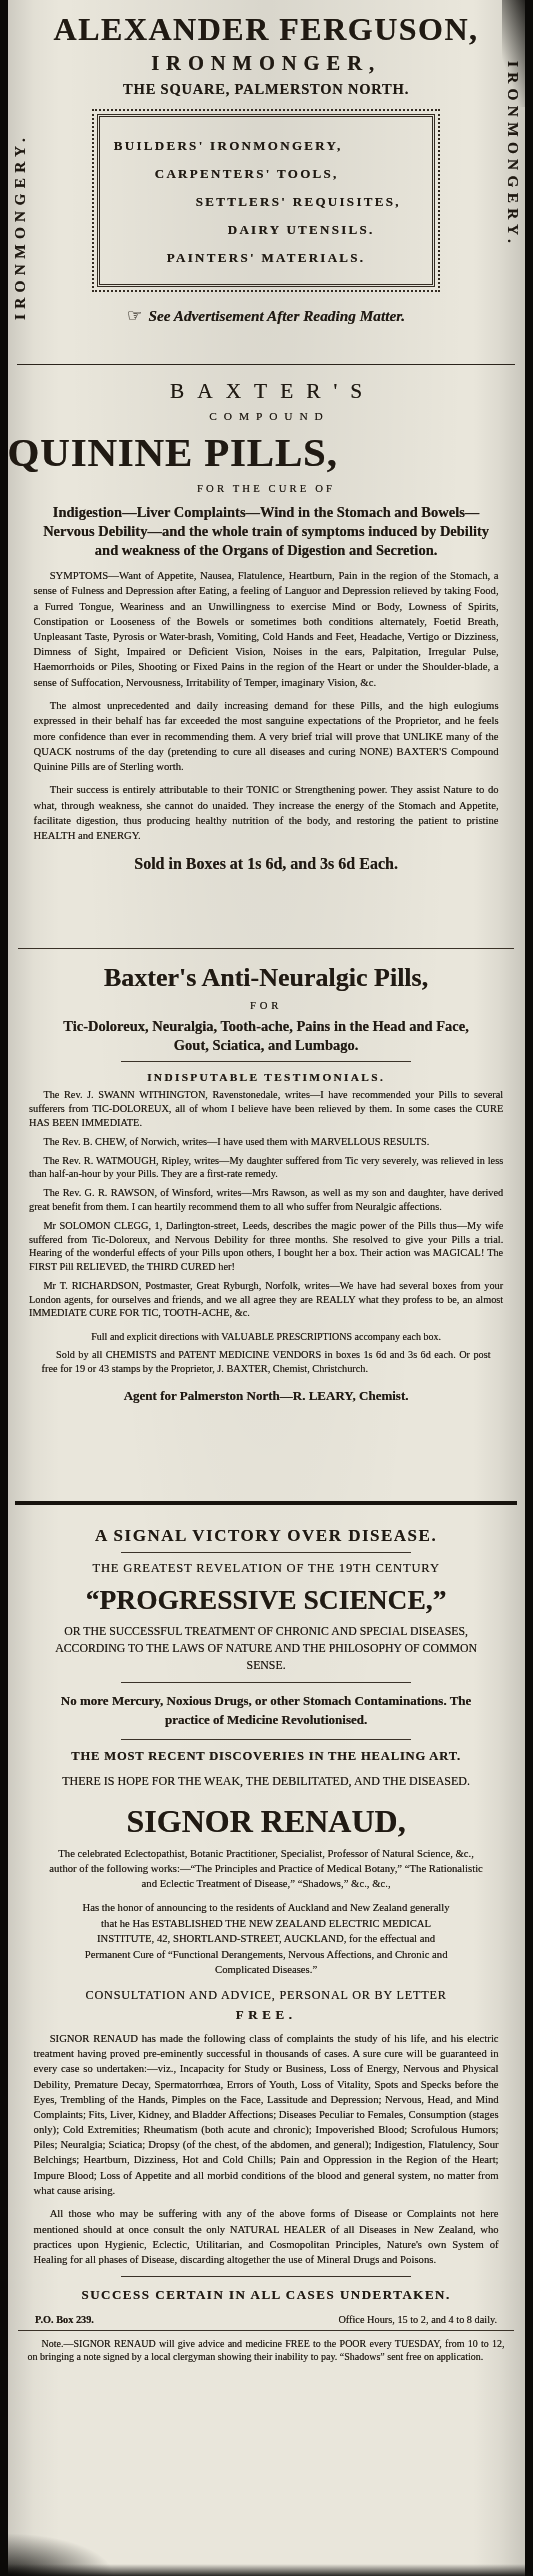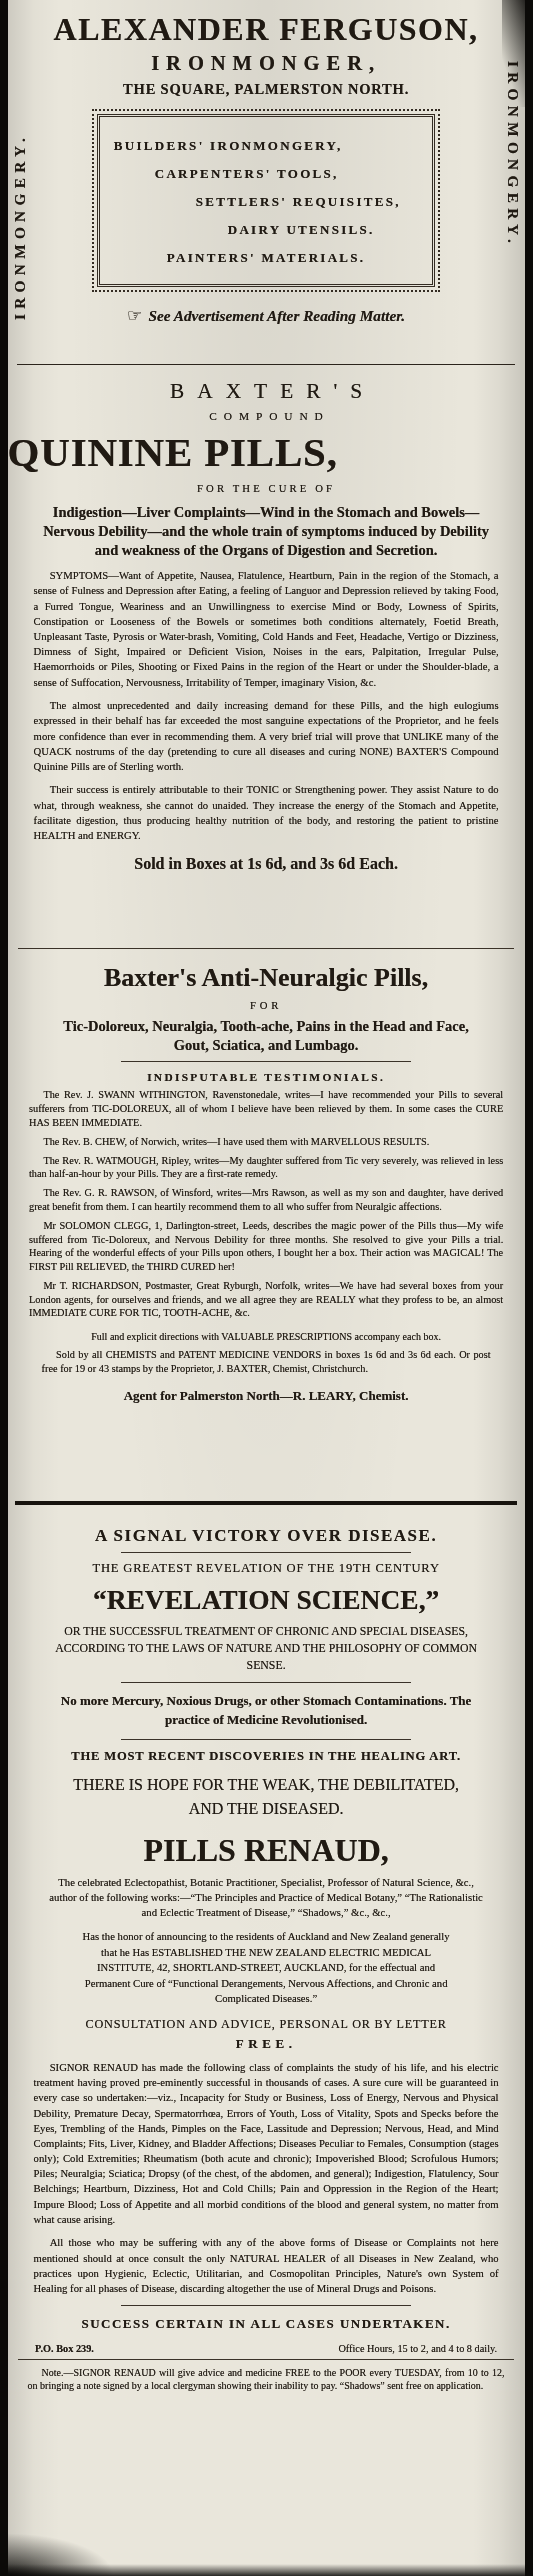--- a/index.html
+++ b/index.html
@@ -71,21 +71,21 @@
   .an-agent { margin: 12.2px 0 7.6px; font-size: 13px; font-weight: bold; text-align: center; }
 
   
   #renaud { min-height: 1083px; padding-top: 13.7px; }
   .r-h1   { font-size: 17px; font-weight: bold; letter-spacing: 1.5px; text-align: center; margin: 4.6px 7.6px; }
   .r-h2   { font-size: 12.6px; letter-spacing: 0.8px; text-align: center; margin: 7.6px; }
   .r-sci  { font-size: 27.5px; font-weight: bold; text-align: center; margin: 7.6px; }
   .r-or   { font-size: 11.8px; line-height: 1.45; text-align: center; margin: 7.6px 43px; }
   .r-merc { font-size: 13px; font-weight: bold; line-height: 1.45; text-align: center; margin: 9.2px 38px; }
   .r-most { font-size: 12.6px; font-weight: bold; letter-spacing: 0.8px; text-align: center; margin: 9.2px; }
-  .r-hope { font-size: 16px; line-height: 1.45; text-align: center; margin: 7.6px 53px; }
+  .r-hope { font-size: 12px; line-height: 1.45; text-align: center; margin: 7.6px 53px; }
   .r-name { font-size: 32px; font-weight: bold; text-align: center; margin: 12.2px 0 6.1px; }
   .r-cred { font-size: 10.7px; line-height: 1.4; text-align: center; margin: 4.6px 41px; }
   .r-ann  { font-size: 10.7px; line-height: 1.45; text-align: center; margin: 9.2px 70px; }
   .r-con1 { font-size: 12.2px; letter-spacing: 0.8px; text-align: center; margin-top: 10.7px; }
   .r-con2 { font-size: 13px; font-weight: bold; letter-spacing: 4.6px; text-align: center; margin: 3.1px 0 7.6px; }
   .r-succ { font-size: 13px; font-weight: bold; letter-spacing: 1.5px; text-align: center; margin: 10.7px; }
   .r-suff { font-size: 11.4px; letter-spacing: 0.8px; line-height: 1.55; text-align: center; margin: 6.1px 49px; }
   .r-row  { display: flex; justify-content: space-between; align-items: baseline; margin: 9.2px 27.5px 4.6px; font-size: 10.3px; }
   .r-row .po { font-weight: bold; }
   .r-note { font-size: 10px; line-height: 1.35; text-align: justify; text-indent: 1.4em; margin: 6.1px 20px 0; }
@@ -148,28 +148,28 @@
       <p class="an-sold">Sold by all CHEMISTS and PATENT MEDICINE VENDORS in boxes 1s 6d and 3s 6d each. Or post free for 19 or 43 stamps by the Proprietor, J. BAXTER, Chemist, Christchurch.</p>
       <div class="an-agent">Agent for Palmerston North—R. LEARY, Chemist.</div>
     </section>
 
     <div class="rule-x"></div>
 
     <section id="renaud">
       <div class="r-h1">A SIGNAL VICTORY OVER DISEASE.</div>
       <div class="rule-s"></div>
       <div class="r-h2">THE GREATEST REVELATION OF THE 19TH CENTURY</div>
-      <div class="r-sci">“REVELATION SCIENCE,”</div>
+      <div class="r-sci">“PROGRESSIVE SCIENCE,”</div>
       <div class="r-or">OR THE SUCCESSFUL TREATMENT OF CHRONIC AND SPECIAL DISEASES, ACCORDING TO THE LAWS OF NATURE AND THE PHILOSOPHY OF COMMON SENSE.</div>
       <div class="rule-s"></div>
       <div class="r-merc">No more Mercury, Noxious Drugs, or other Stomach Contaminations. The practice of Medicine Revolutionised.</div>
       <div class="rule-s"></div>
       <div class="r-most">THE MOST RECENT DISCOVERIES IN THE HEALING ART.</div>
       <div class="r-hope">THERE IS HOPE FOR THE WEAK, THE DEBILITATED, AND THE DISEASED.</div>
-      <div class="r-name">PILLS RENAUD,</div>
+      <div class="r-name">SIGNOR RENAUD,</div>
       <div class="r-cred">The celebrated Eclectopathist, Botanic Practitioner, Specialist, Professor of Natural Science, &amp;c., author of the following works:—“The Principles and Practice of Medical Botany,” “The Rationalistic and Eclectic Treatment of Disease,” “Shadows,” &amp;c., &amp;c.,</div>
       <div class="r-ann">Has the honor of announcing to the residents of Auckland and New Zealand generally that he Has ESTABLISHED THE NEW ZEALAND ELECTRIC MEDICAL INSTITUTE, 42, SHORTLAND-STREET, AUCKLAND, for the effectual and Permanent Cure of “Functional Derangements, Nervous Affections, and Chronic and Complicated Diseases.”</div>
       <div class="r-con1">CONSULTATION AND ADVICE, PERSONAL OR BY LETTER</div>
       <div class="r-con2">FREE.</div>
       <p class="bp">SIGNOR RENAUD has made the following class of complaints the study of his life, and his electric treatment having proved pre-eminently successful in thousands of cases. A sure cure will be guaranteed in every case so undertaken:—viz., Incapacity for Study or Business, Loss of Energy, Nervous and Physical Debility, Premature Decay, Spermatorrhœa, Errors of Youth, Loss of Vitality, Spots and Specks before the Eyes, Trembling of the Hands, Pimples on the Face, Lassitude and Depression; Nervous, Head, and Mind Complaints; Fits, Liver, Kidney, and Bladder Affections; Diseases Peculiar to Females, Consumption (stages only); Cold Extremities; Rheumatism (both acute and chronic); Impoverished Blood; Scrofulous Humors; Piles; Neuralgia; Sciatica; Dropsy (of the chest, of the abdomen, and general); Indigestion, Flatulency, Sour Belchings; Heartburn, Dizziness, Hot and Cold Chills; Pain and Oppression in the Region of the Heart; Impure Blood; Loss of Appetite and all morbid conditions of the blood and general system, no matter from what cause arising.</p>
       <p class="bp">All those who may be suffering with any of the above forms of Disease or Complaints not here mentioned should at once consult the only NATURAL HEALER of all Diseases in New Zealand, who practices upon Hygienic, Eclectic, Utilitarian, and Cosmopolitan Principles, Nature's own System of Healing for all phases of Disease, discarding altogether the use of Mineral Drugs and Poisons.</p>
       <div class="rule-s"></div>
       <div class="r-succ">SUCCESS CERTAIN IN ALL CASES UNDERTAKEN.</div>
       <div class="r-row">
         <span class="po">P.O. Box 239.</span>

